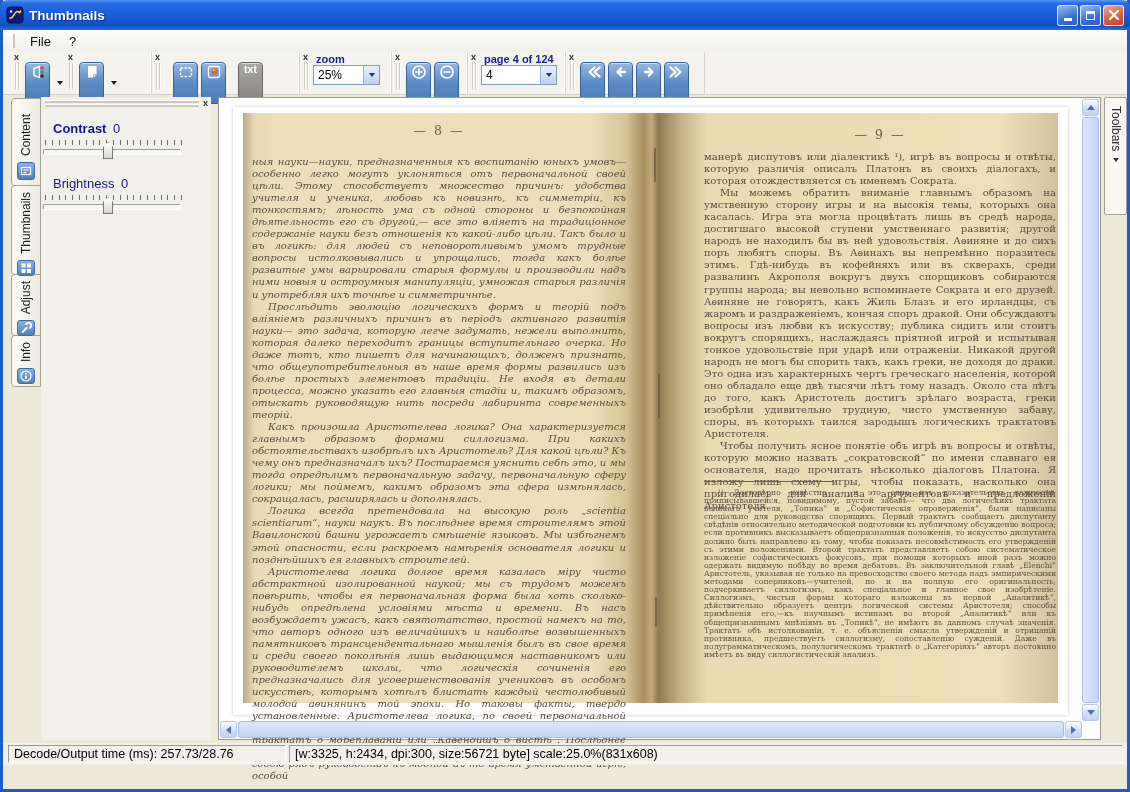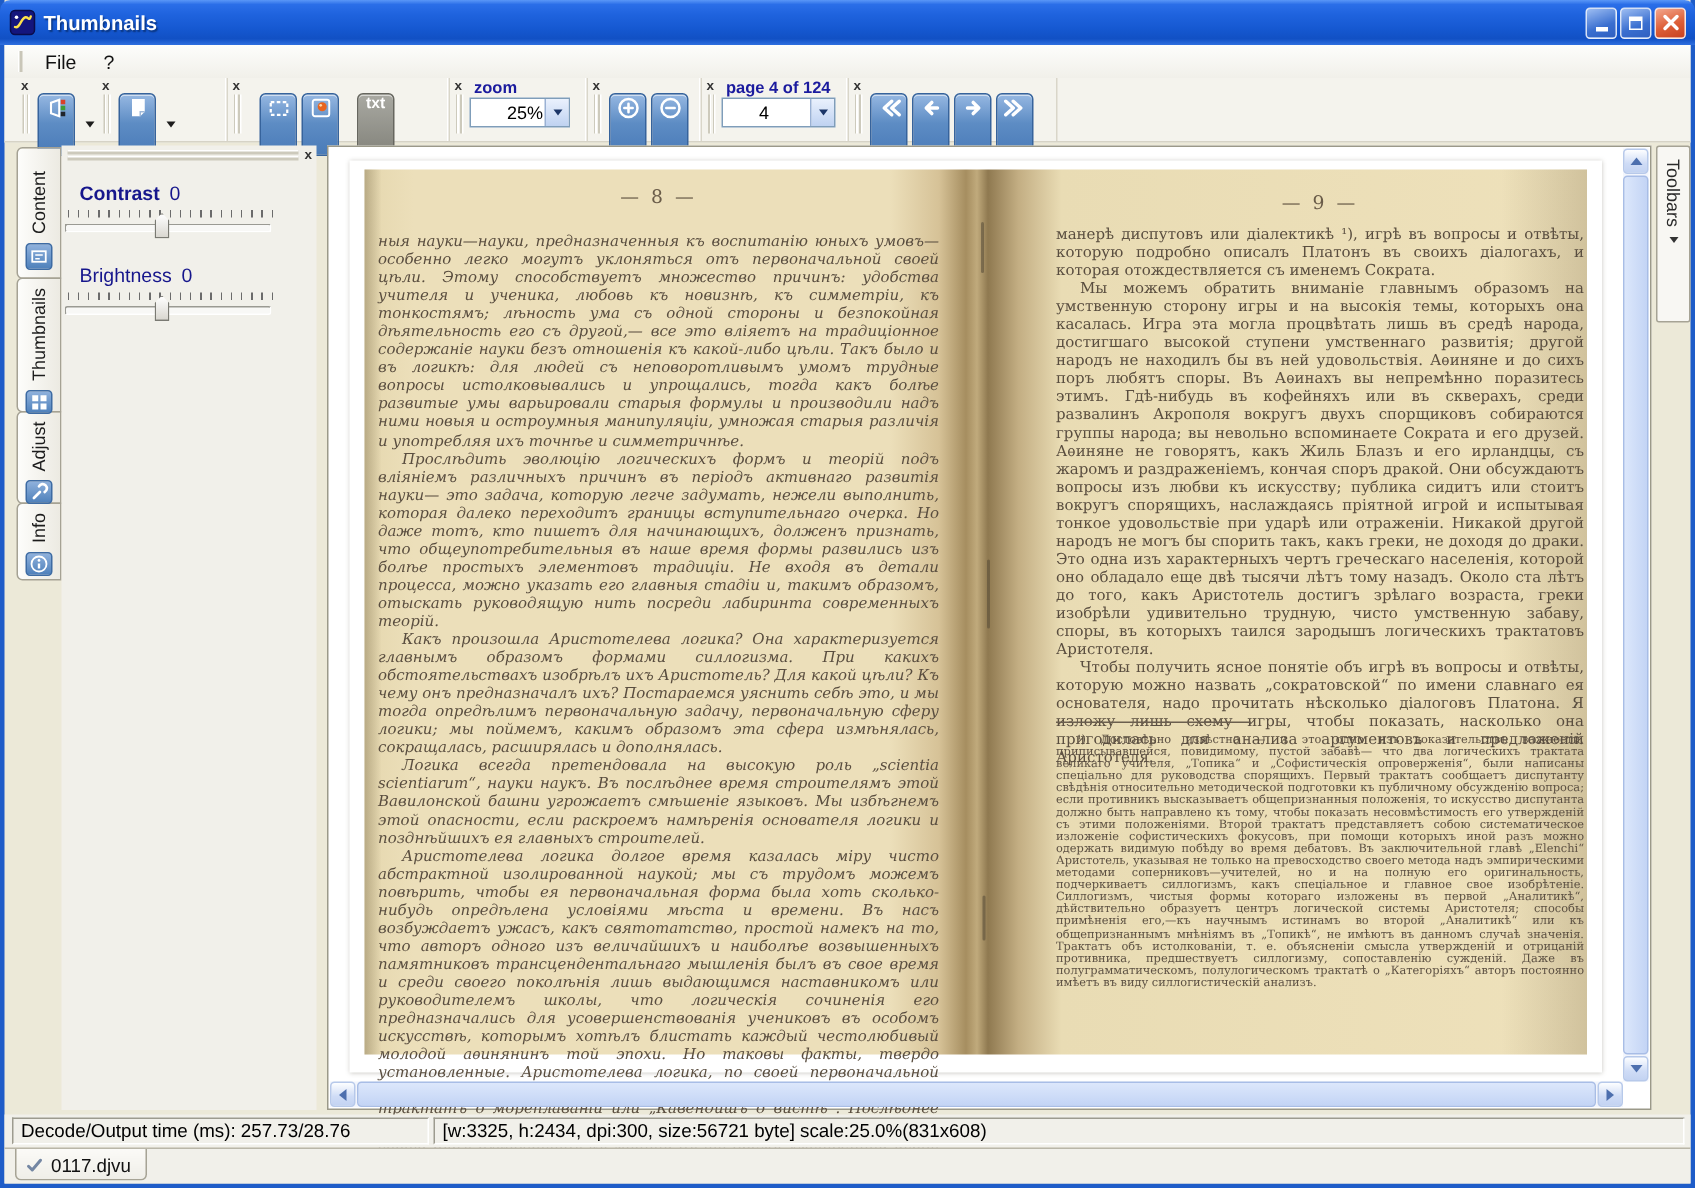--- a/index.html
+++ b/index.html
@@ -38,21 +38,21 @@
   .tbtn { width:25px; height:42px; border-radius:4px; border:1px solid #36639c;
     background:linear-gradient(180deg,#96b8e2 0%,#5d8cc4 48%,#4a7bb8 100%);
     box-shadow:inset 0 1px 0 rgba(255,255,255,.55); display:flex; align-items:flex-start; justify-content:center; }
   .tbtn.gray { background:linear-gradient(#a9a9a2,#83837b); border-color:#66665f; color:#fff;
     font-size:10.5px; font-weight:bold; }
   .drop-arrow { width:0; height:0; border-top:4px solid #1c1c1c; border-left:3.5px solid transparent;
     border-right:3.5px solid transparent; margin-left:4px; }
   .tb-caption { position:absolute; top:1px; left:16px; font-size:11px; font-weight:bold; color:#1b1b9e; white-space:nowrap; }
   .combo { position:absolute; top:13px; left:13px; height:20px; background:#fff; border:1px solid #7f9db9;
     display:flex; align-items:stretch; }
-  .combo .val { flex:1; font-size:12px; color:#000; padding:2px 0 0 4px;margin-left:20px; }
+  .combo .val { flex:1; font-size:12px; color:#000; padding:2px 0 0 4px; }
   .combo .cbtn { width:16px; background:linear-gradient(#eaf1fd,#bfd2f1); border-left:1px solid #9ab1d4;
     display:flex; align-items:center; justify-content:center; }
   .cbtn i { width:0; height:0; border-top:4px solid #1c3668; border-left:3.5px solid transparent; border-right:3.5px solid transparent; }
 
   
   .side-tabs { position:absolute; left:8px; top:98px; width:30px; }
   .side-tab { width:30px; border:1px solid #a5a294; border-radius:4px 0 0 4px; margin-bottom:-1px;
     background:linear-gradient(90deg,#fdfdfb,#eceae2); display:flex; flex-direction:column; align-items:center;
     padding:6px 0 5px 0; }
   .vlabel { writing-mode:vertical-rl; transform:rotate(180deg); font-size:12px; color:#1c1c1c; flex:1; }
@@ -353,21 +353,21 @@
         <div class="pgnum" style="left:9px;top:10px;width:374px;">— 8 —</div>
         <div class="page-text" style="left:9px;top:43px;width:374px;font-style:italic;">
             <p>ныя науки—науки, предназначенныя къ воспитанію юныхъ умовъ— особенно легко могутъ уклоняться отъ первоначальной своей цѣли. Этому способствуетъ множество причинъ: удобства учителя и ученика, любовь къ новизнѣ, къ симметріи, къ тонкостямъ; лѣность ума съ одной стороны и безпокойная дѣятельность его съ другой,— все это вліяетъ на традиціонное содержаніе науки безъ отношенія къ какой-либо цѣли. Такъ было и въ логикѣ: для людей съ неповоротливымъ умомъ трудные вопросы истолковывались и упрощались, тогда какъ болѣе развитые умы варьировали старыя формулы и производили надъ ними новыя и остроумныя манипуляціи, умножая старыя различія и употребляя ихъ точнѣе и симметричнѣе.</p>
             <p>Прослѣдить эволюцію логическихъ формъ и теорій подъ вліяніемъ различныхъ причинъ въ періодъ активнаго развитія науки— это задача, которую легче задумать, нежели выполнить, которая далеко переходитъ границы вступительнаго очерка. Но даже тотъ, кто пишетъ для начинающихъ, долженъ признать, что общеупотребительныя въ наше время формы развились изъ болѣе простыхъ элементовъ традиціи. Не входя въ детали процесса, можно указать его главныя стадіи и, такимъ образомъ, отыскать руководящую нить посреди лабиринта современныхъ теорій.</p>
             <p>Какъ произошла Аристотелева логика? Она характеризуется главнымъ образомъ формами силлогизма. При какихъ обстоятельствахъ изобрѣлъ ихъ Аристотель? Для какой цѣли? Къ чему онъ предназначалъ ихъ? Постараемся уяснить себѣ это, и мы тогда опредѣлимъ первоначальную задачу, первоначальную сферу логики; мы поймемъ, какимъ образомъ эта сфера измѣнялась, сокращалась, расширялась и дополнялась.</p>
             <p>Логика всегда претендовала на высокую роль „scientia scientiarum“, науки наукъ. Въ послѣднее время строителямъ этой Вавилонской башни угрожаетъ смѣшеніе языковъ. Мы избѣгнемъ этой опасности, если раскроемъ намѣренія основателя логики и позднѣйшихъ ея главныхъ строителей.</p>
             <p>Аристотелева логика долгое время казалась міру чисто абстрактной изолированной наукой; мы съ трудомъ можемъ повѣрить, чтобы ея первоначальная форма была хоть сколько-нибудь опредѣлена условіями мѣста и времени. Въ насъ возбуждаетъ ужасъ, какъ святотатство, простой намекъ на то, что авторъ одного изъ величайшихъ и наиболѣе возвышенныхъ памятниковъ трансцендентальнаго мышленія былъ въ свое время и среди своего поколѣнія лишь выдающимся наставникомъ или руководителемъ школы, что логическія сочиненія его предназначались для усовершенствованія учениковъ въ особомъ искусствѣ, которымъ хотѣлъ блистать каждый честолюбивый молодой аѳинянинъ той эпохи. Но таковы факты, твердо установленные. Аристотелева логика, по своей первоначальной цѣли была такимъ же практическимъ руководствомъ, какъ трактатъ о мореплаваніи или „Кавендишъ о вистѣ“. Послѣднее сравненіе болѣе точно. Дѣйствительно, логика представляла собою рядъ руководствъ къ модной въ то время умственной игрѣ, особой</p>
           </div>
         <div class="pgnum" style="left:461px;top:14px;width:352px;">— 9 —</div>
         <div class="page-text" style="left:461px;top:38px;width:352px;">
-            <p>манерѣ диспутовъ или діалектикѣ ¹), игрѣ въ вопросы и отвѣты, которую подробно описалъ Платонъ въ своихъ діалогахъ, и которая отождествляется съ именемъ Сократа.</p>
+            <p>манерѣ диспутовъ или діалектикѣ ¹), игрѣ въ вопросы и отвѣты, которую различія описалъ Платонъ въ своихъ діалогахъ, и которая отождествляется съ именемъ Сократа.</p>
             <p>Мы можемъ обратить вниманіе главнымъ образомъ на умственную сторону игры и на высокія темы, которыхъ она касалась. Игра эта могла процвѣтать лишь въ средѣ народа, достигшаго высокой ступени умственнаго развитія; другой народъ не находилъ бы въ ней удовольствія. Аѳиняне и до сихъ поръ любятъ споры. Въ Аѳинахъ вы непремѣнно поразитесь этимъ. Гдѣ-нибудь въ кофейняхъ или въ скверахъ, среди развалинъ Акрополя вокругъ двухъ спорщиковъ собираются группы народа; вы невольно вспоминаете Сократа и его друзей. Аѳиняне не говорятъ, какъ Жиль Блазъ и его ирландцы, съ жаромъ и раздраженіемъ, кончая споръ дракой. Они обсуждаютъ вопросы изъ любви къ искусству; публика сидитъ или стоитъ вокругъ спорящихъ, наслаждаясь пріятной игрой и испытывая тонкое удовольствіе при ударѣ или отраженіи. Никакой другой народъ не могъ бы спорить такъ, какъ греки, не доходя до драки. Это одна изъ характерныхъ чертъ греческаго населенія, которой оно обладало еще двѣ тысячи лѣтъ тому назадъ. Около ста лѣтъ до того, какъ Аристотель достигъ зрѣлаго возраста, греки изобрѣли удивительно трудную, чисто умственную забаву, споры, въ которыхъ таился зародышъ логическихъ трактатовъ Аристотеля.</p>
             <p>Чтобы получить ясное понятіе объ игрѣ въ вопросы и отвѣты, которую можно назвать „сократовской“ по имени славнаго ея основателя, надо прочитать нѣсколько діалоговъ Платона. Я изложу лишь схему игры, чтобы показать, насколько она пригодилась для анализа аргументовъ и предложеній Аристотеля.</p>
           </div>
         <div class="footrule" style="left:461px;top:368px;"></div>
         <div class="footnote" style="left:461px;top:376px;width:352px;">
           <p>¹) Достовѣрно извѣстно — и это одно изъ доказательствъ важности, приписывавшейся, повидимому, пустой забавѣ— что два логическихъ трактата великаго учителя, „Топика“ и „Софистическія опроверженія“, были написаны спеціально для руководства спорящихъ. Первый трактатъ сообщаетъ диспутанту свѣдѣнія относительно методической подготовки къ публичному обсужденію вопроса; если противникъ высказываетъ общепризнанныя положенія, то искусство диспутанта должно быть направлено къ тому, чтобы показать несовмѣстимость его утвержденій съ этими положеніями. Второй трактатъ представляетъ собою систематическое изложеніе софистическихъ фокусовъ, при помощи которыхъ иной разъ можно одержать видимую побѣду во время дебатовъ. Въ заключительной главѣ „Elenchi“ Аристотель, указывая не только на превосходство своего метода надъ эмпирическими методами соперниковъ—учителей, но и на полную его оригинальность, подчеркиваетъ силлогизмъ, какъ спеціальное и главное свое изобрѣтеніе. Силлогизмъ, чистыя формы котораго изложены въ первой „Аналитикѣ“, дѣйствительно образуетъ центръ логической системы Аристотеля; способы примѣненія его,—къ научнымъ истинамъ во второй „Аналитикѣ“ или къ общепризнаннымъ мнѣніямъ въ „Топикѣ“, не имѣютъ въ данномъ случаѣ значенія. Трактатъ объ истолкованіи, т. е. объясненіи смысла утвержденій и отрицаній противника, предшествуетъ силлогизму, сопоставленію сужденій. Даже въ полуграмматическомъ, полулогическомъ трактатѣ о „Категоріяхъ“ авторъ постоянно имѣетъ въ виду силлогистическій анализъ.</p>
         </div>
       </div>
     </div>
     <div class="vsb">
@@ -393,22 +393,14 @@
   <div class="toolbars-tab">
     <span class="vr">Toolbars</span>
     <span class="tt-arrow"></span>
   </div>
 
   <div class="statusbar">
     <div class="sb-panel" style="left:5px;width:278px;">Decode/Output time (ms): 257.73/28.76</div>
     <div class="sb-panel" style="left:286px;right:4px;">[w:3325, h:2434, dpi:300, size:56721 byte] scale:25.0%(831x608)</div>
   </div>
 
-  <div class="filetabbar">
-    <div class="filetab">
-      <svg width="12" height="12" viewBox="0 0 12 12">
-          <path d="M2 6.5 L4.5 9 L10 2.5" fill="none" stroke="#7487a3" stroke-width="2" stroke-linecap="round" stroke-linejoin="round"></path>
-        </svg>
-      <span>0117.djvu</span>
-    </div>
-  </div>
 
 </div>
 
 </body></html>

